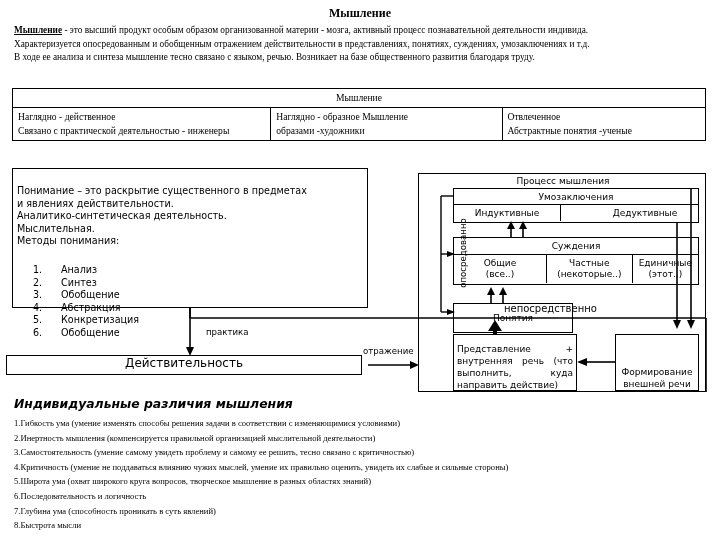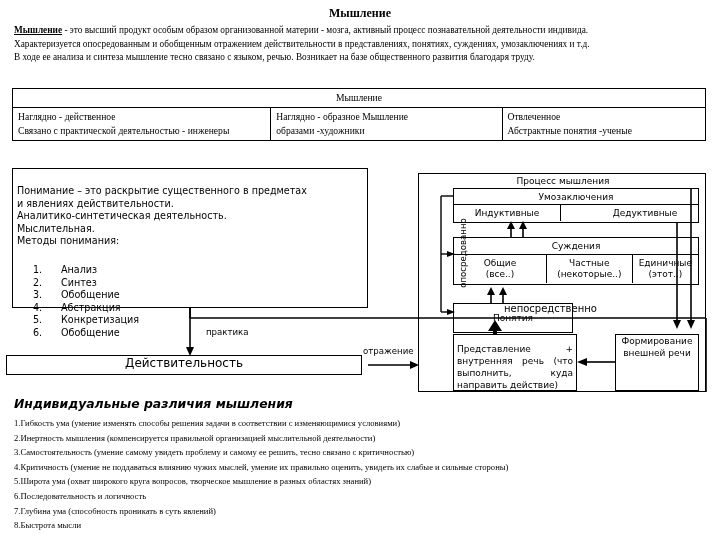--- a/index.html
+++ b/index.html
@@ -120,21 +120,21 @@
 
   
   .b-predst{left:34px;top:160px;width:124px;height:57px;
             font-size:9px;line-height:12px;padding:8px 3px;}
   .b-predst .j{display:block;text-align:justify;text-align-last:justify;}
   .b-predst .j.last{text-align-last:left;}
 
   
   .b-form{left:196px;top:160px;width:84px;height:57px;}
   .b-form .inner{height:100%;display:flex;flex-direction:column;
-       align-items:center;justify-content:flex-start;line-height:12px;
+       align-items:center;justify-content:flex-end;line-height:12px;
        text-align:center;}
 
   
   .indiv-title{
     position:absolute;left:14px;top:396px;
     font-family:"DejaVu Sans",sans-serif;font-weight:bold;font-style:italic;
     font-size:12.4px;
   }
   .indiv-list{
     position:absolute;left:14px;top:416px;width:700px;

